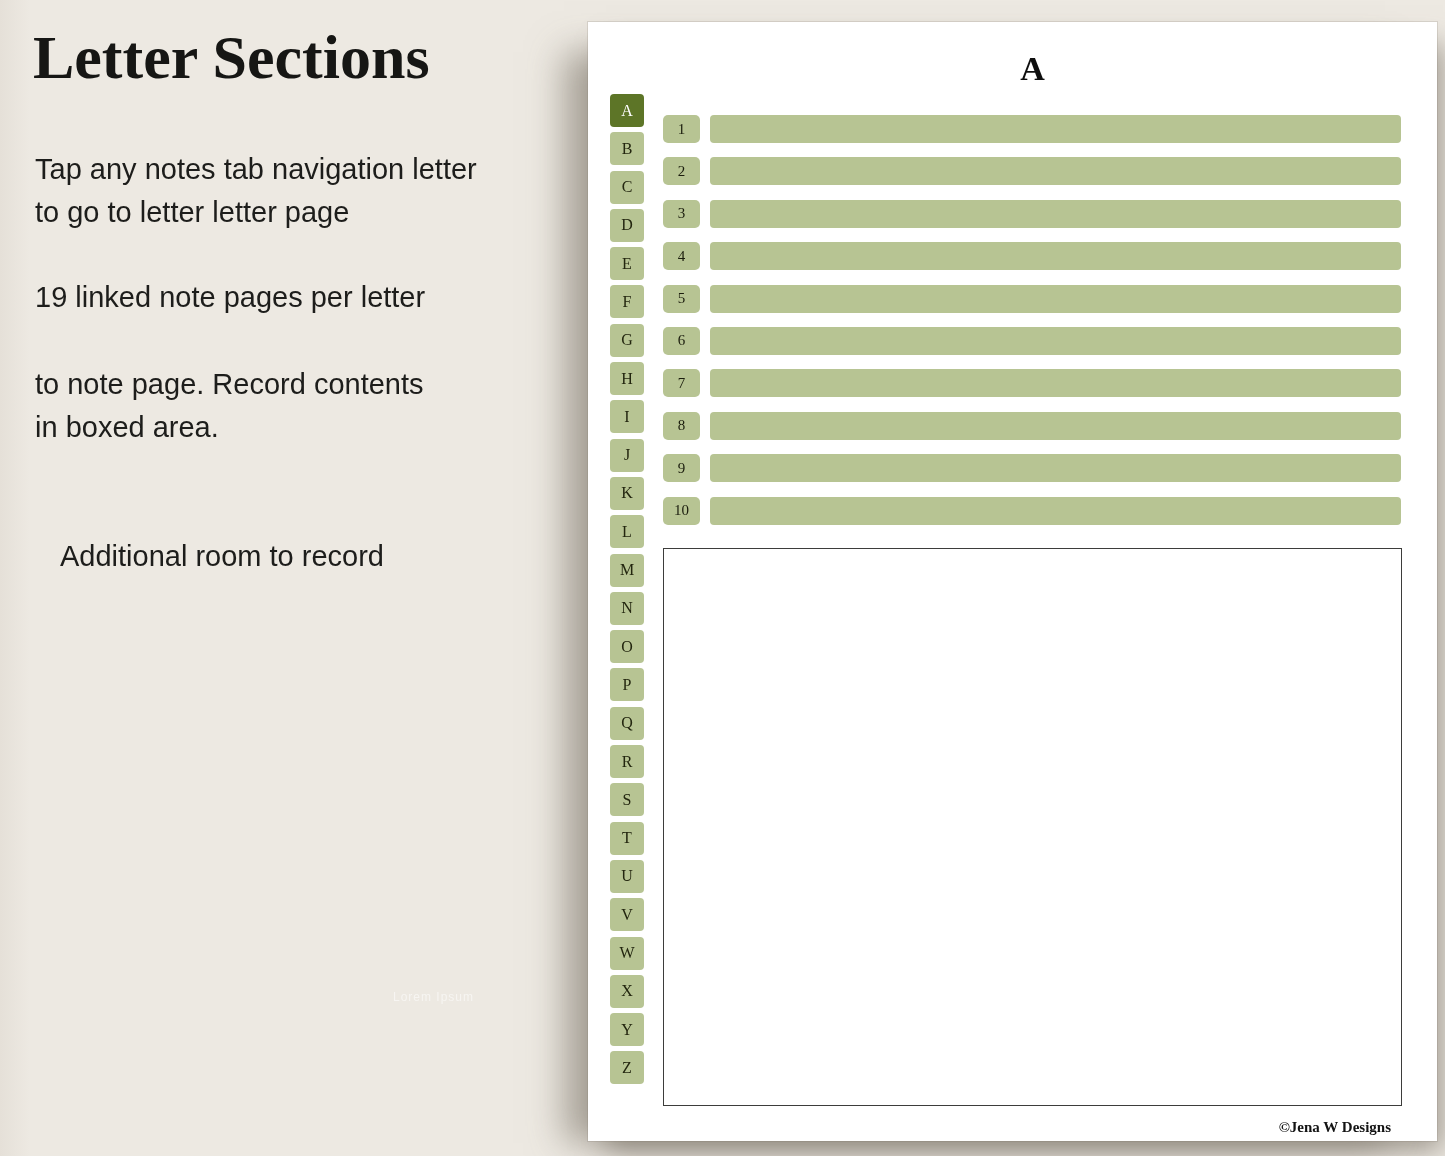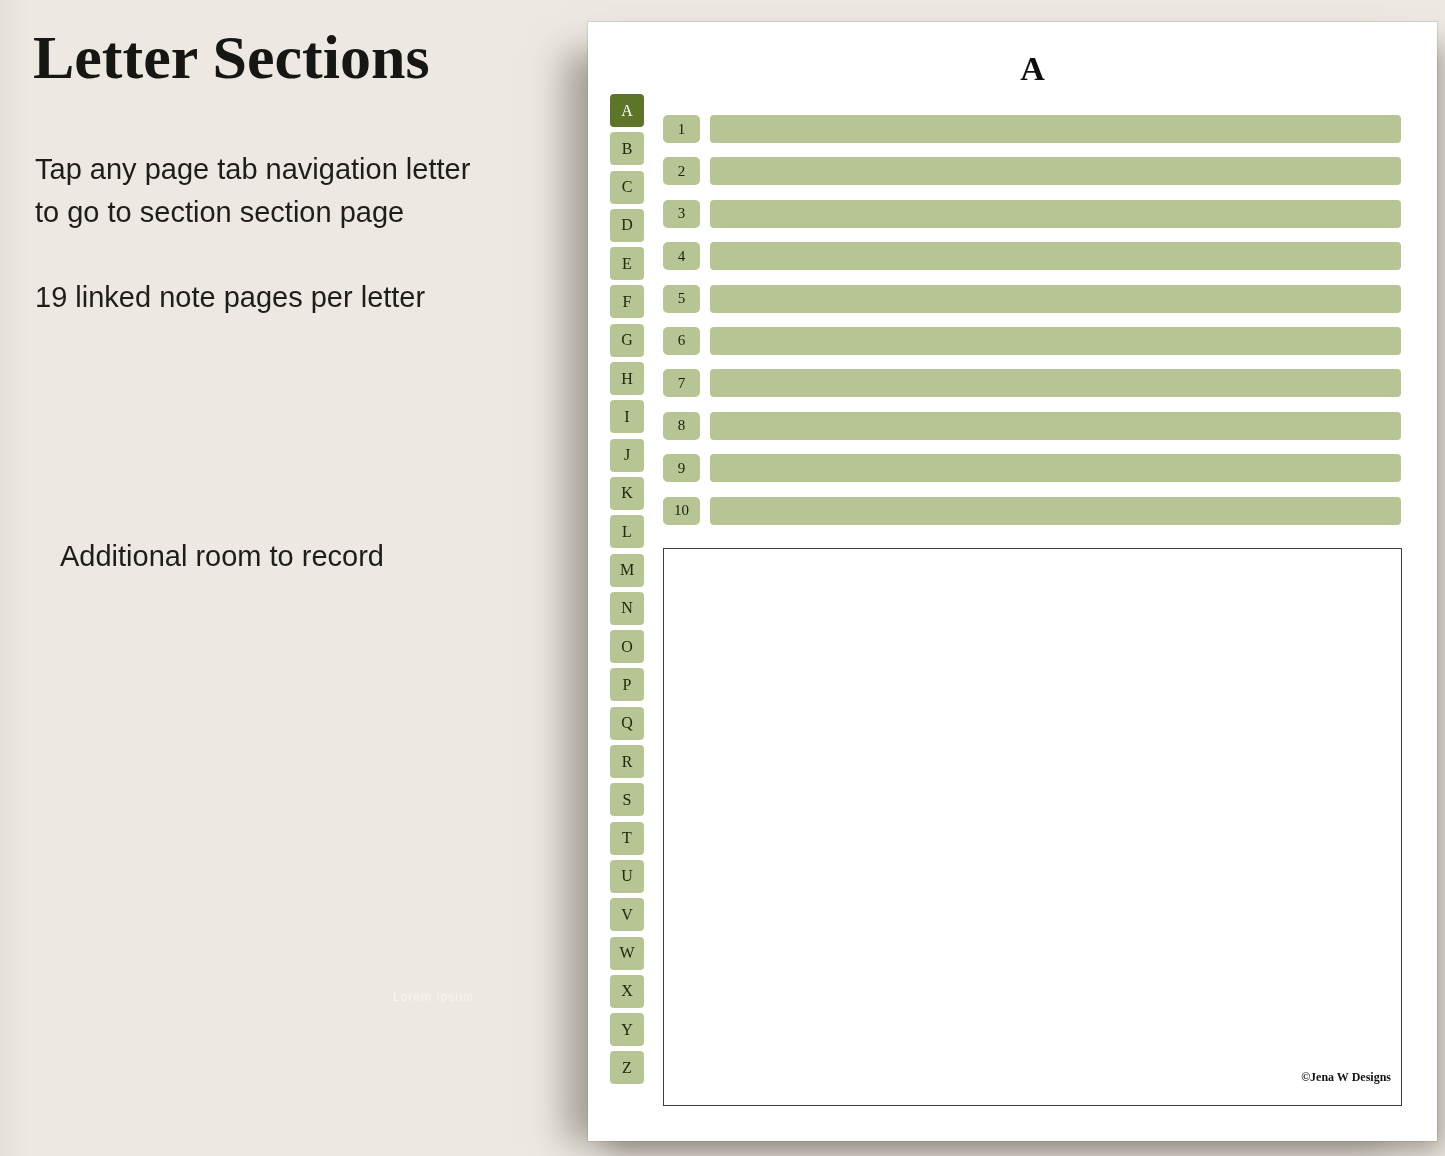--- a/index.html
+++ b/index.html
@@ -141,43 +141,45 @@
     position: absolute;
     left: 75px; top: 526px;
     width: 739px; height: 558px;
     background: #ffffff;
     border: 1.5px solid #3d3d3b;
     box-sizing: border-box;
   }
 
   .copyright {
     position: absolute;
-    top: 1048px; right: 46px;
+    top: 1097px; right: 46px;
     font-family: "Liberation Serif", serif;
     font-weight: 700;
-    font-size: 12px;
+    font-size: 15px;
     color: #131313;
   }
 </style>
 </head>
 <body style="background: rgb(237, 233, 226);">
 
 <div class="canvas">
 
   <div class="left-panel">
     <div class="left-title">Letter Sections</div>
     <div id="paras">
         <div class="para para-0">
-          <div class="line">Tap any page tab navigation letter</div>
-          <div class="line">to go to section section page</div>
+          <div class="line">Tap any notes tab navigation letter</div>
+          <div class="line">to go to letter letter page</div>
         </div>
         <div class="para para-1">
           <div class="line">19 linked note pages per letter</div>
         </div>
         <div class="para para-2">
+          <div class="line">to note page. Record contents</div>
+          <div class="line">in boxed area.</div>
         </div>
         <div class="para para-3">
           <div class="line">Additional room to record</div>
         </div>
       </div>
     <div class="watermark">Lorem Ipsum</div>
   </div>
 
   <div class="page">
     <div class="page-title">A</div>

